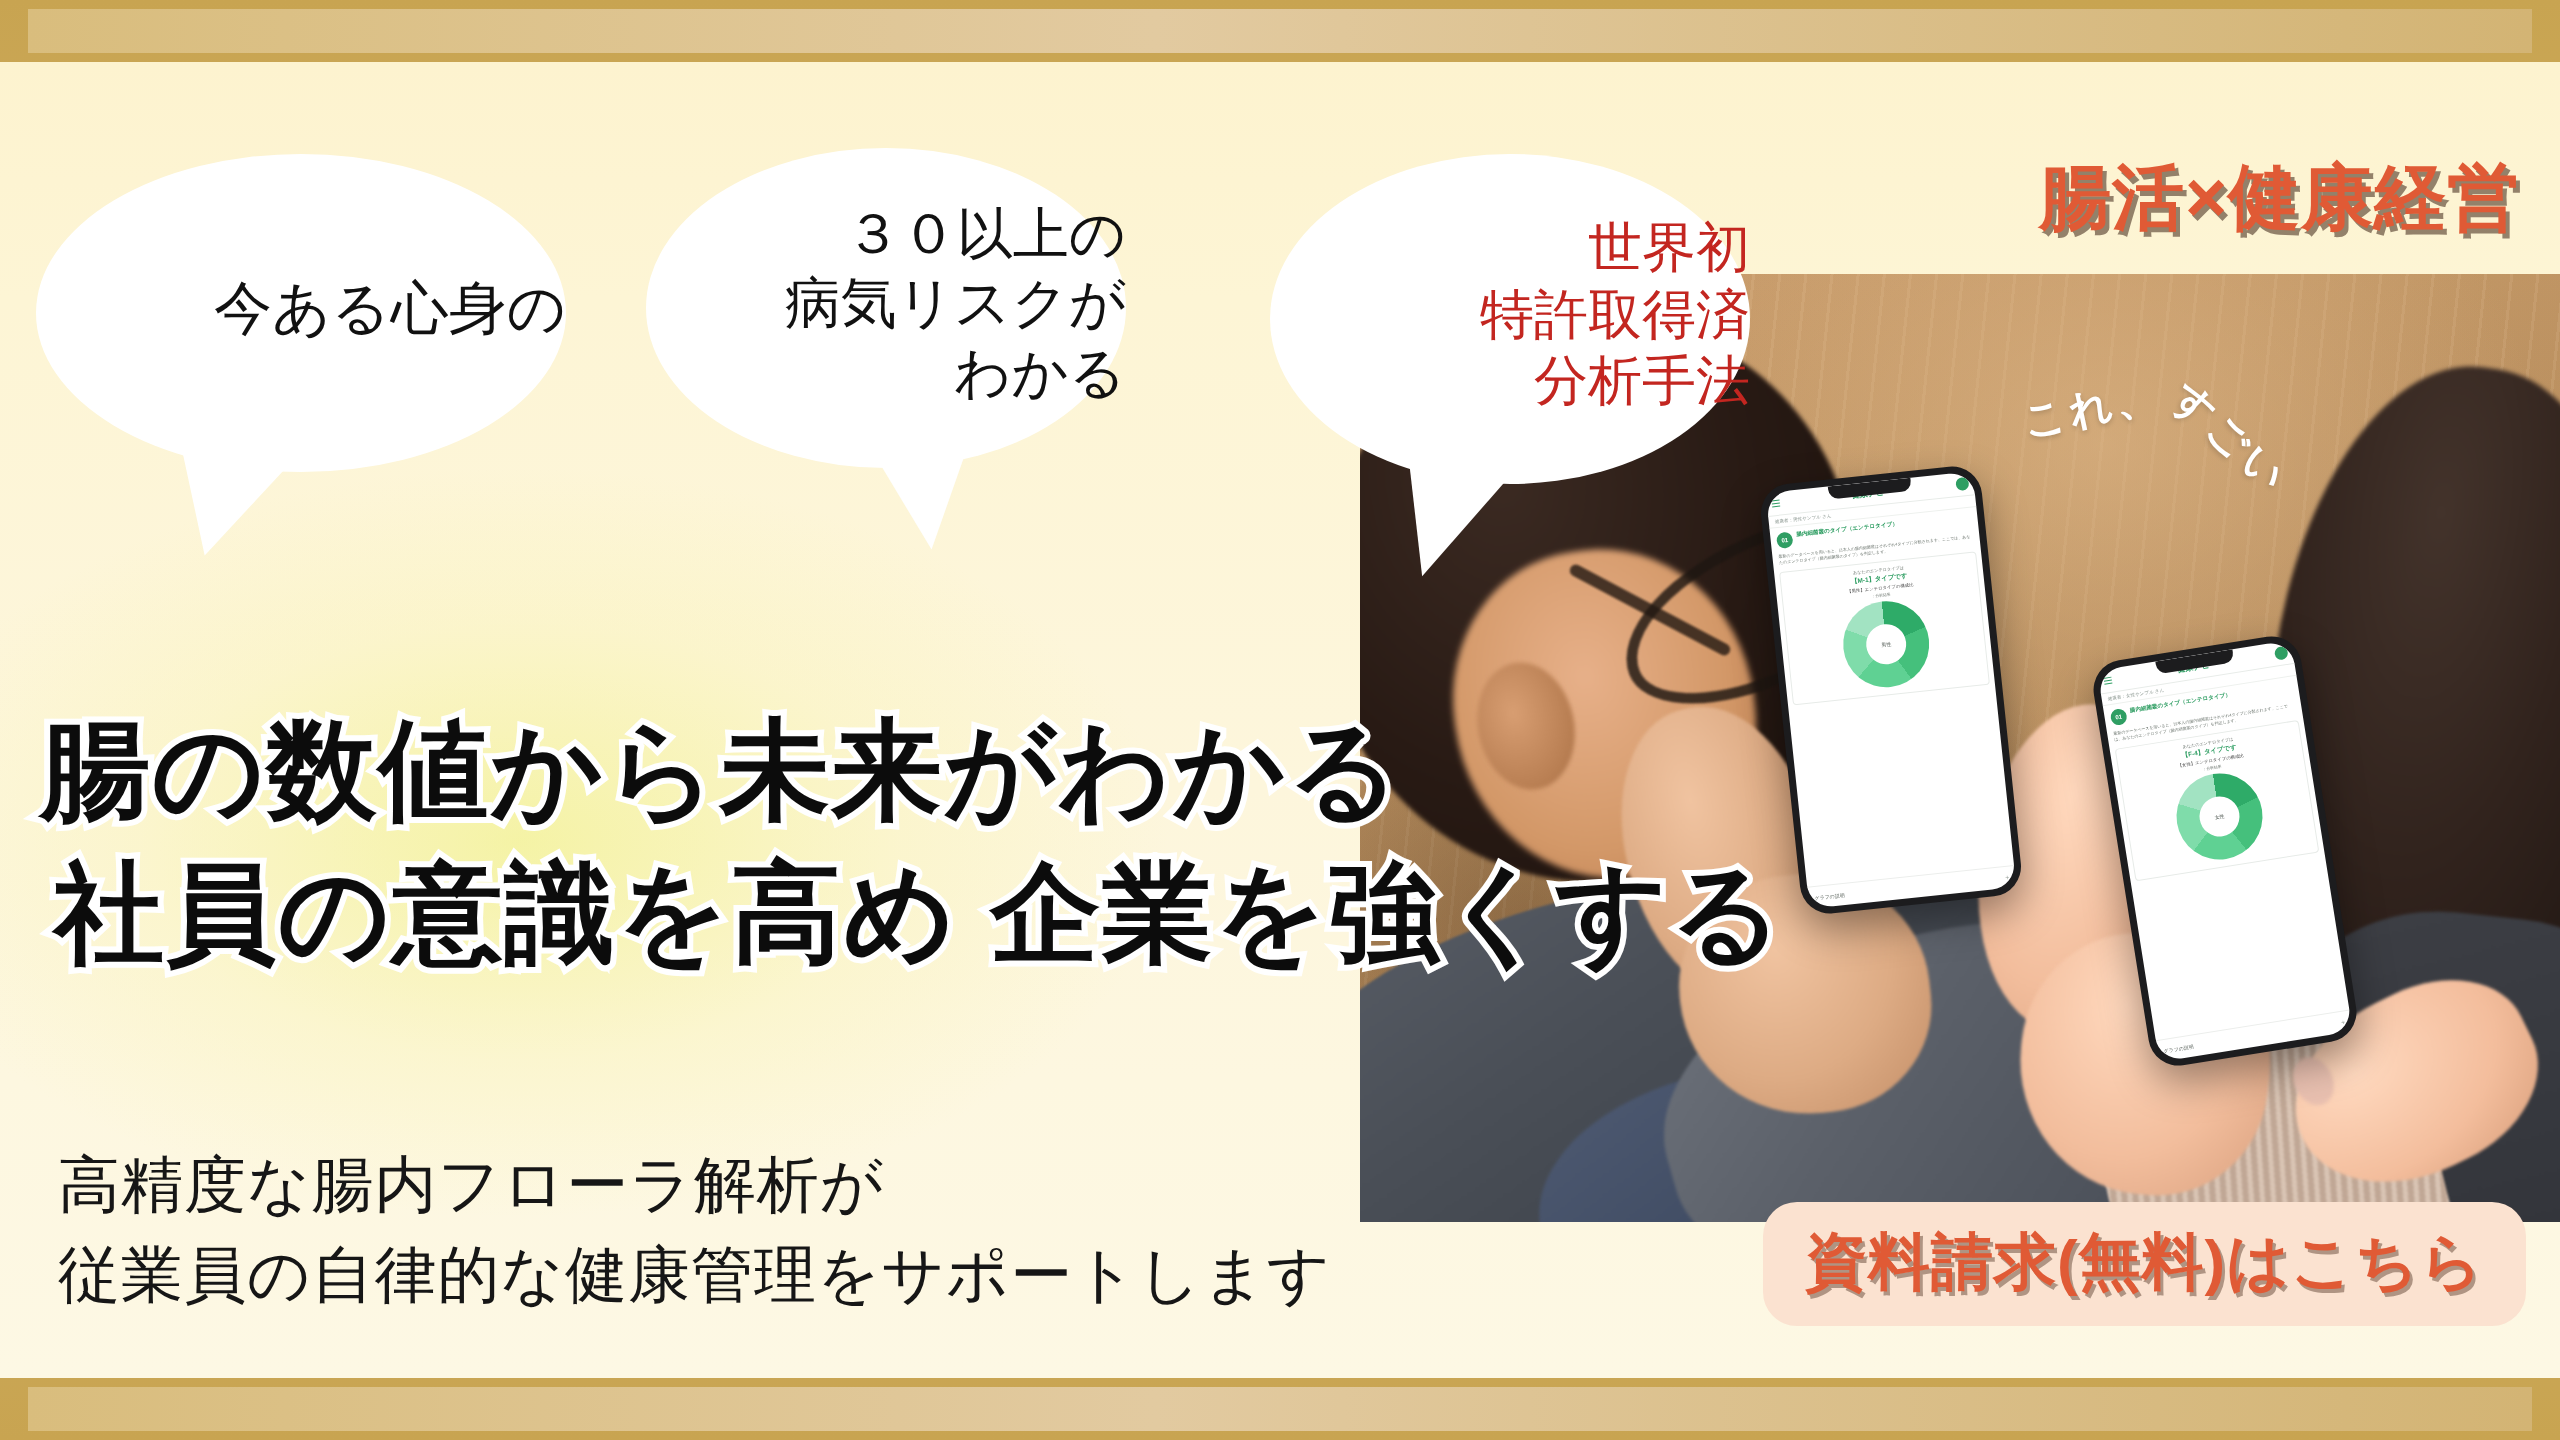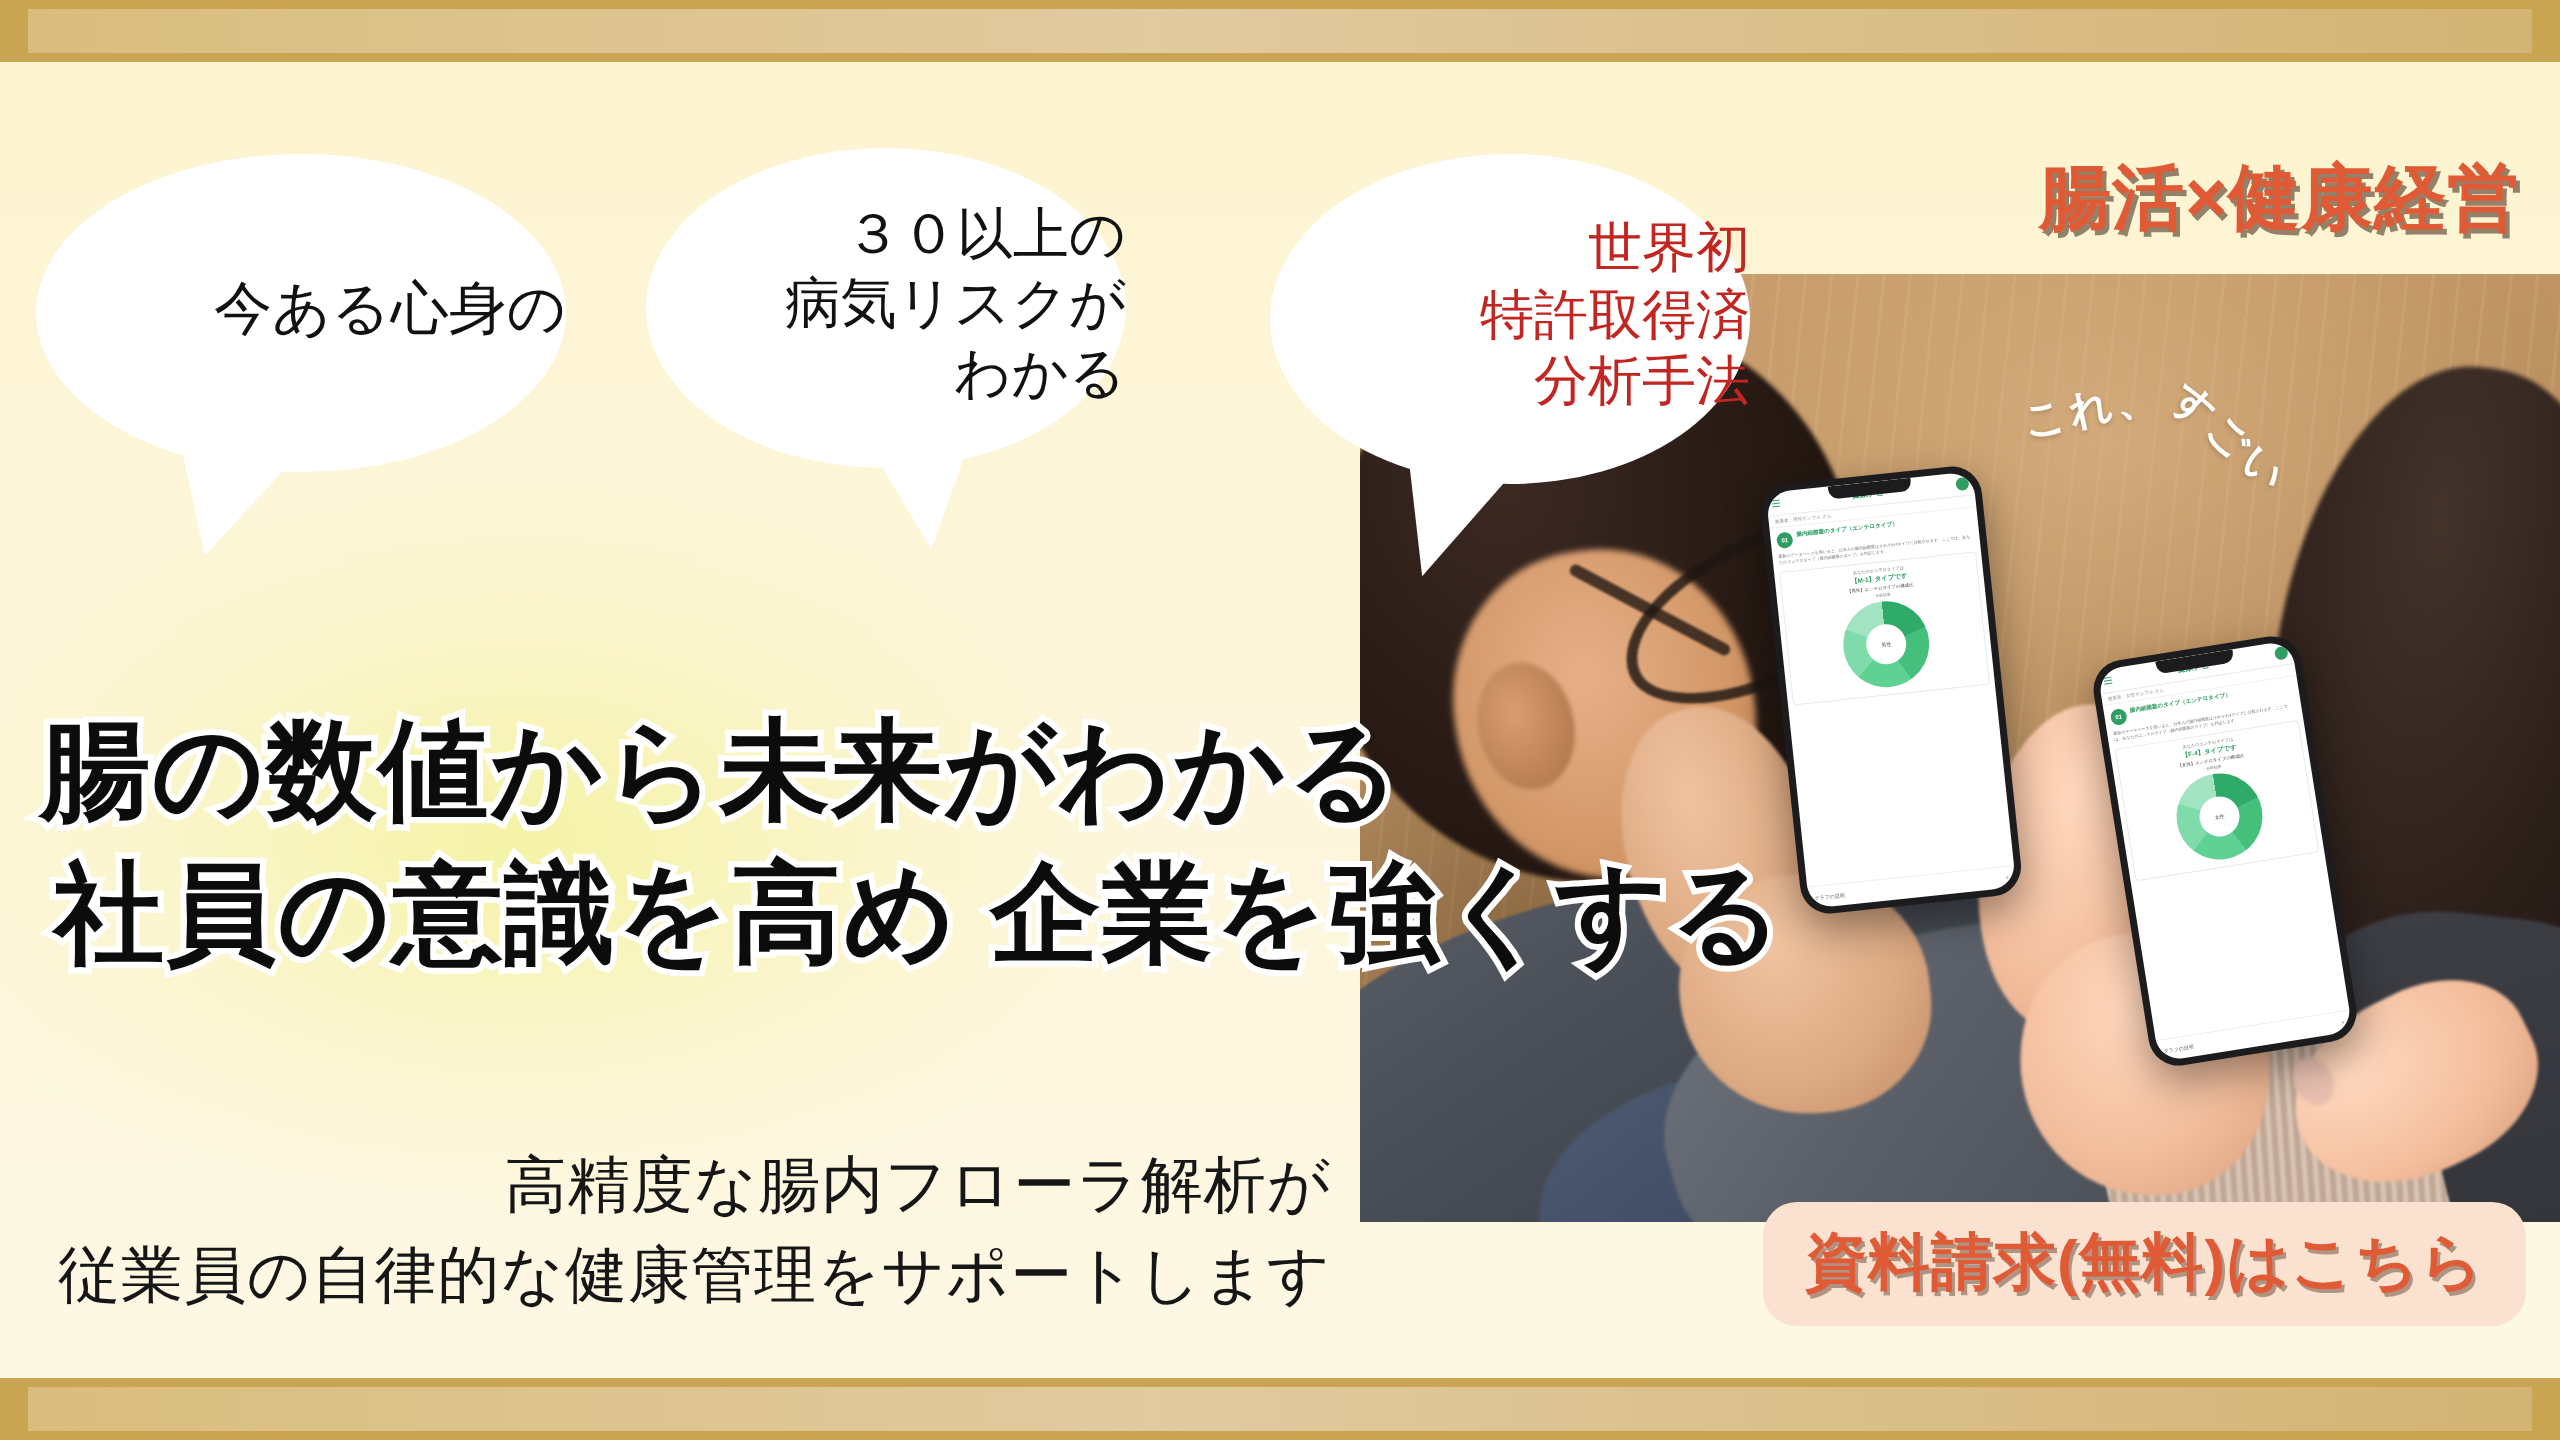--- a/index.html
+++ b/index.html
@@ -150,21 +150,21 @@
     text-shadow:4px 5px 0 rgba(60,35,20,0.55);}
 
   
   .headline{position:absolute;left:40px;top:636px;z-index:7;}
   .hl-line{font-size:110px;font-weight:bold;color:#0c0c0c;line-height:1.30;white-space:nowrap;letter-spacing:2px;
     -webkit-text-stroke:12px #ffffff;paint-order:stroke fill;}
   .hl-2{margin-left:14px;}
 
   
   .subtext{position:absolute;left:58px;top:1078px;z-index:7;
-    font-size:62px;color:#161616;line-height:1.45;letter-spacing:1px;white-space:nowrap;text-align:right;}
+    font-size:62px;color:#161616;line-height:1.45;letter-spacing:1px;white-space:nowrap;}
 
   
   .cta{position:absolute;right:34px;bottom:52px;z-index:8;
     background:#fbe2d0;border-radius:34px;padding:18px 42px 22px;
     font-size:62px;font-weight:bold;color:#e05a35;letter-spacing:1px;white-space:nowrap;
     text-shadow:3px 4px 0 rgba(70,40,25,0.42);cursor:pointer;}
 </style>
 </head>
 <body>
 

